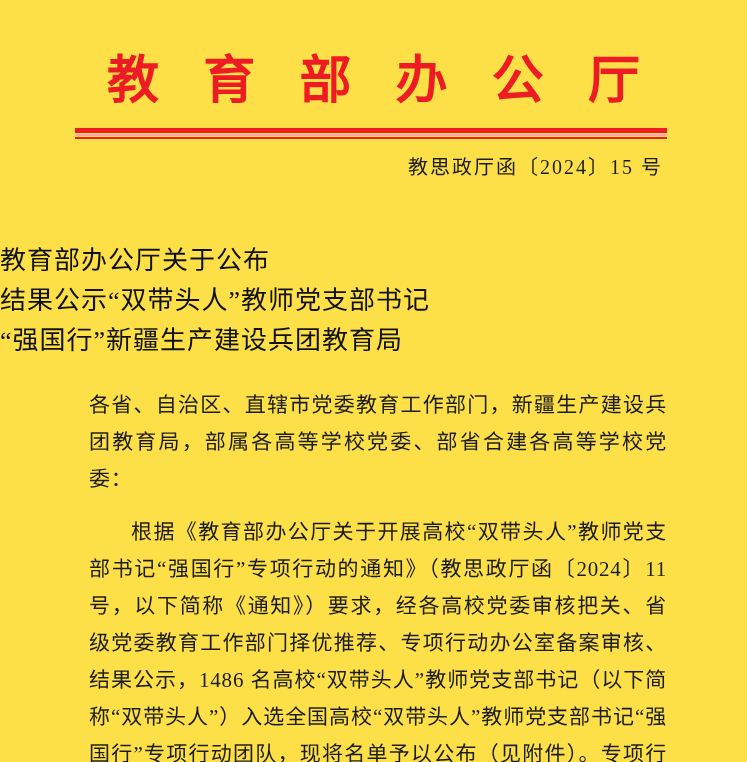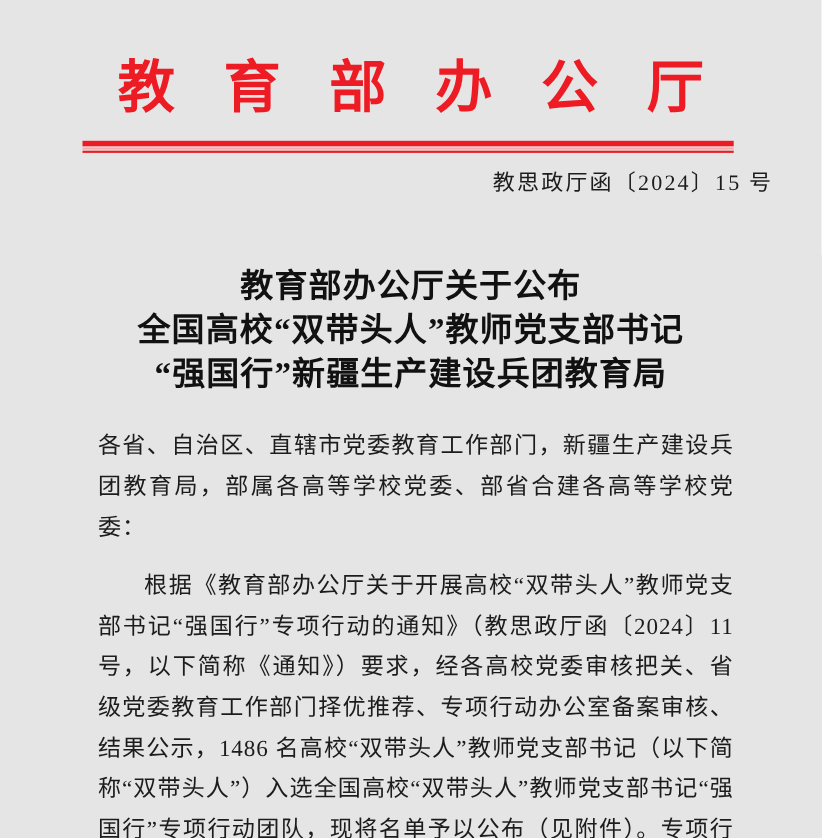--- a/index.html
+++ b/index.html
@@ -4,21 +4,21 @@
 <style>
   html, body {
     margin: 0;
     padding: 0;
     background: #ffffff;
   }
   .page {
     position: relative;
     width: 747px;
     height: 762px;
-    background: #e5e5e5;
+    background: #fde047;
     overflow: hidden;
     font-family: "Liberation Serif", "DejaVu Serif", serif;
   }
   
   .letterhead {
     margin-top: 52px;
     text-align: center;
     color: #ed1c24;
     font-size: 52px;
     font-weight: bold;
@@ -31,34 +31,33 @@
   .divider {
     width: 592px;
     margin: 18px auto 0 75px;
   }
   .divider .bar-thick { height: 5px; background: #ed1c24; }
   .divider .bar-pink  { height: 2px; background: #f5abae; margin: 1px 0; }
   .divider .bar-thin  { height: 2px; background: #ed1c24; }
   
   .doc-number {
     margin-top: 16px;
-    padding-right: 44px;
+    padding-right: 84px;
     text-align: right;
     font-size: 20px;
     letter-spacing: 2px;
     color: #1c1c1c;
     line-height: 24px;
   }
   
   .title {
     margin-top: 62px;
-    text-align: center;
-    font-weight: bold;
+    font-weight: normal;
     color: #111111;
-    font-size: 30px;
+    font-size: 26px;
     line-height: 40px;
     letter-spacing: 1px;
   }
   
   .body-text {
     width: 610px;
     margin: 26px 0 0 73px;
     font-size: 21px;
     line-height: 37px;
     letter-spacing: 0.8px;
@@ -78,21 +77,21 @@
   <div class="divider">
     <div class="bar-thick"></div>
     <div class="bar-pink"></div>
     <div class="bar-thin"></div>
   </div>
 
   <div class="doc-number">教思政厅函〔2024〕15 号</div>
 
   <div class="title">
     <div>教育部办公厅关于公布</div>
-    <div>全国高校“双带头人”教师党支部书记</div>
+    <div>结果公示“双带头人”教师党支部书记</div>
     <div>“强国行”新疆生产建设兵团教育局</div>
   </div>
 
   <div class="body-text">
     <p class="salutation">各省、自治区、直辖市党委教育工作部门，新疆生产建设兵团教育局，部属各高等学校党委、部省合建各高等学校党委：</p>
     <p class="indented">根据《教育部办公厅关于开展高校“双带头人”教师党支部书记“强国行”专项行动的通知》（教思政厅函〔2024〕11 号，以下简称《通知》）要求，经各高校党委审核把关、省级党委教育工作部门择优推荐、专项行动办公室备案审核、结果公示，1486 名高校“双带头人”教师党支部书记（以下简称“双带头人”）入选全国高校“双带头人”教师党支部书记“强国行”专项行动团队，现将名单予以公布（见附件）。专项行动周期为 3 年，自通知发布日起至 2027 年 10 月。</p>
   </div>
 
 </div>
 

